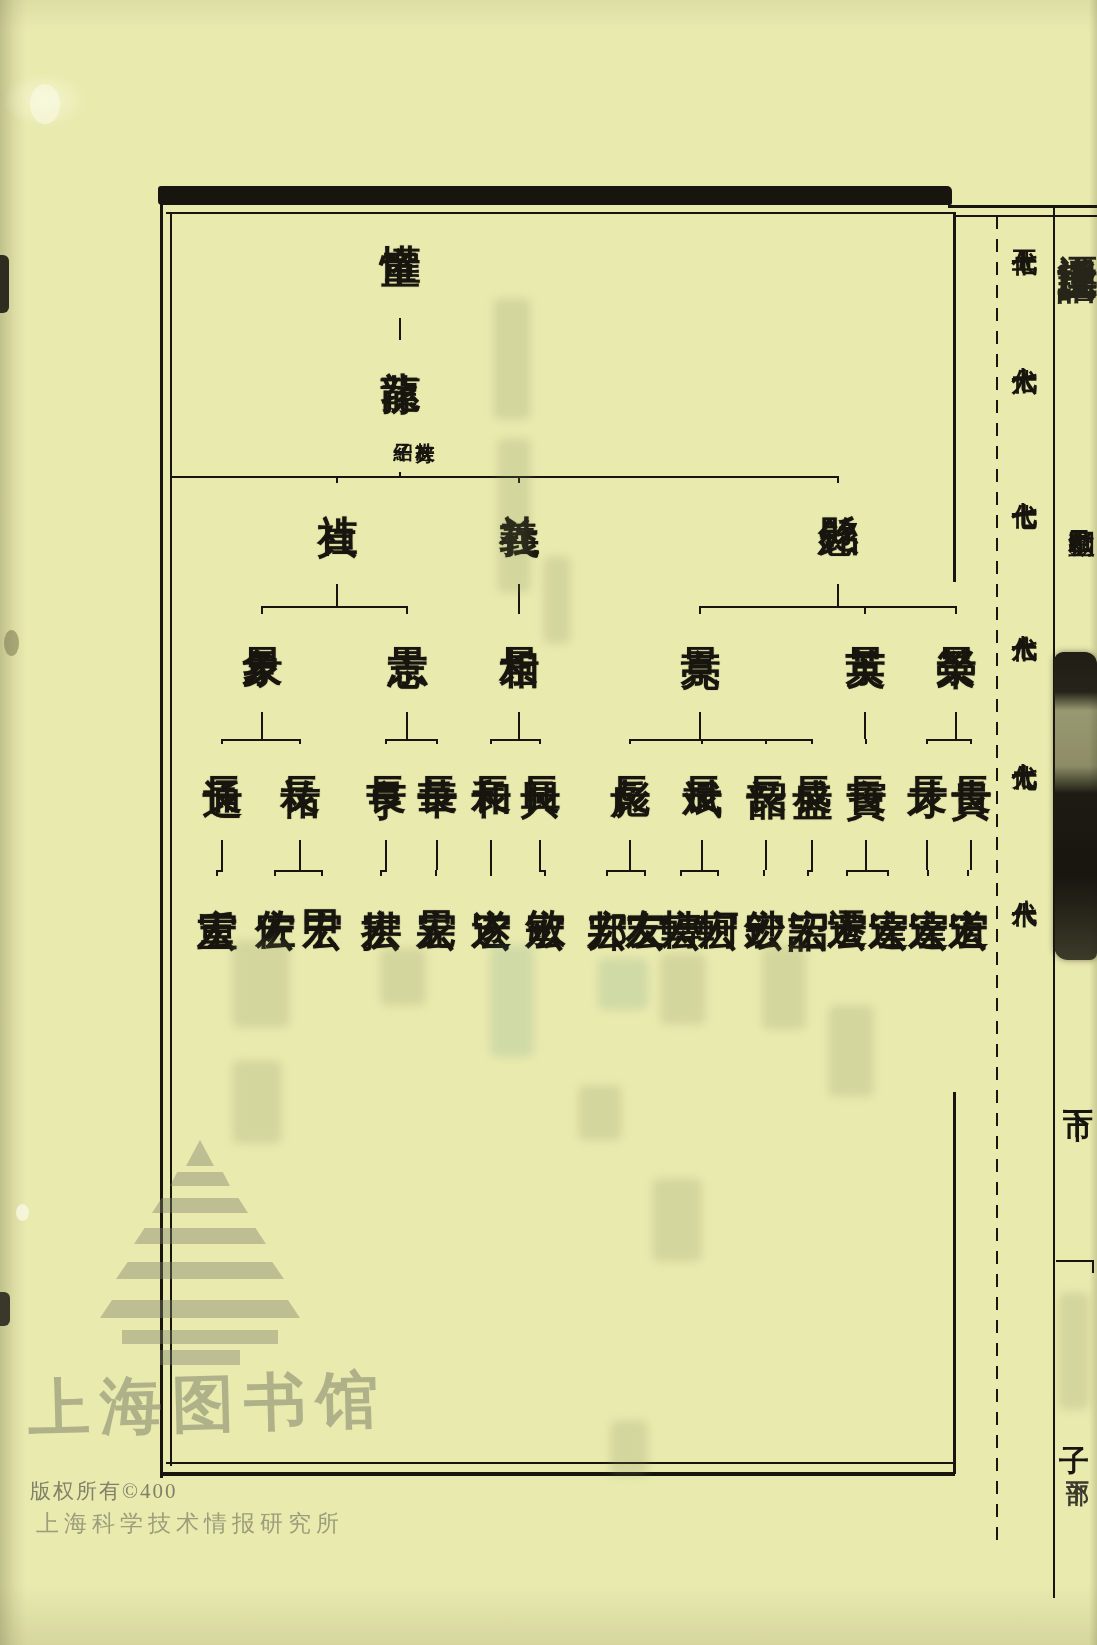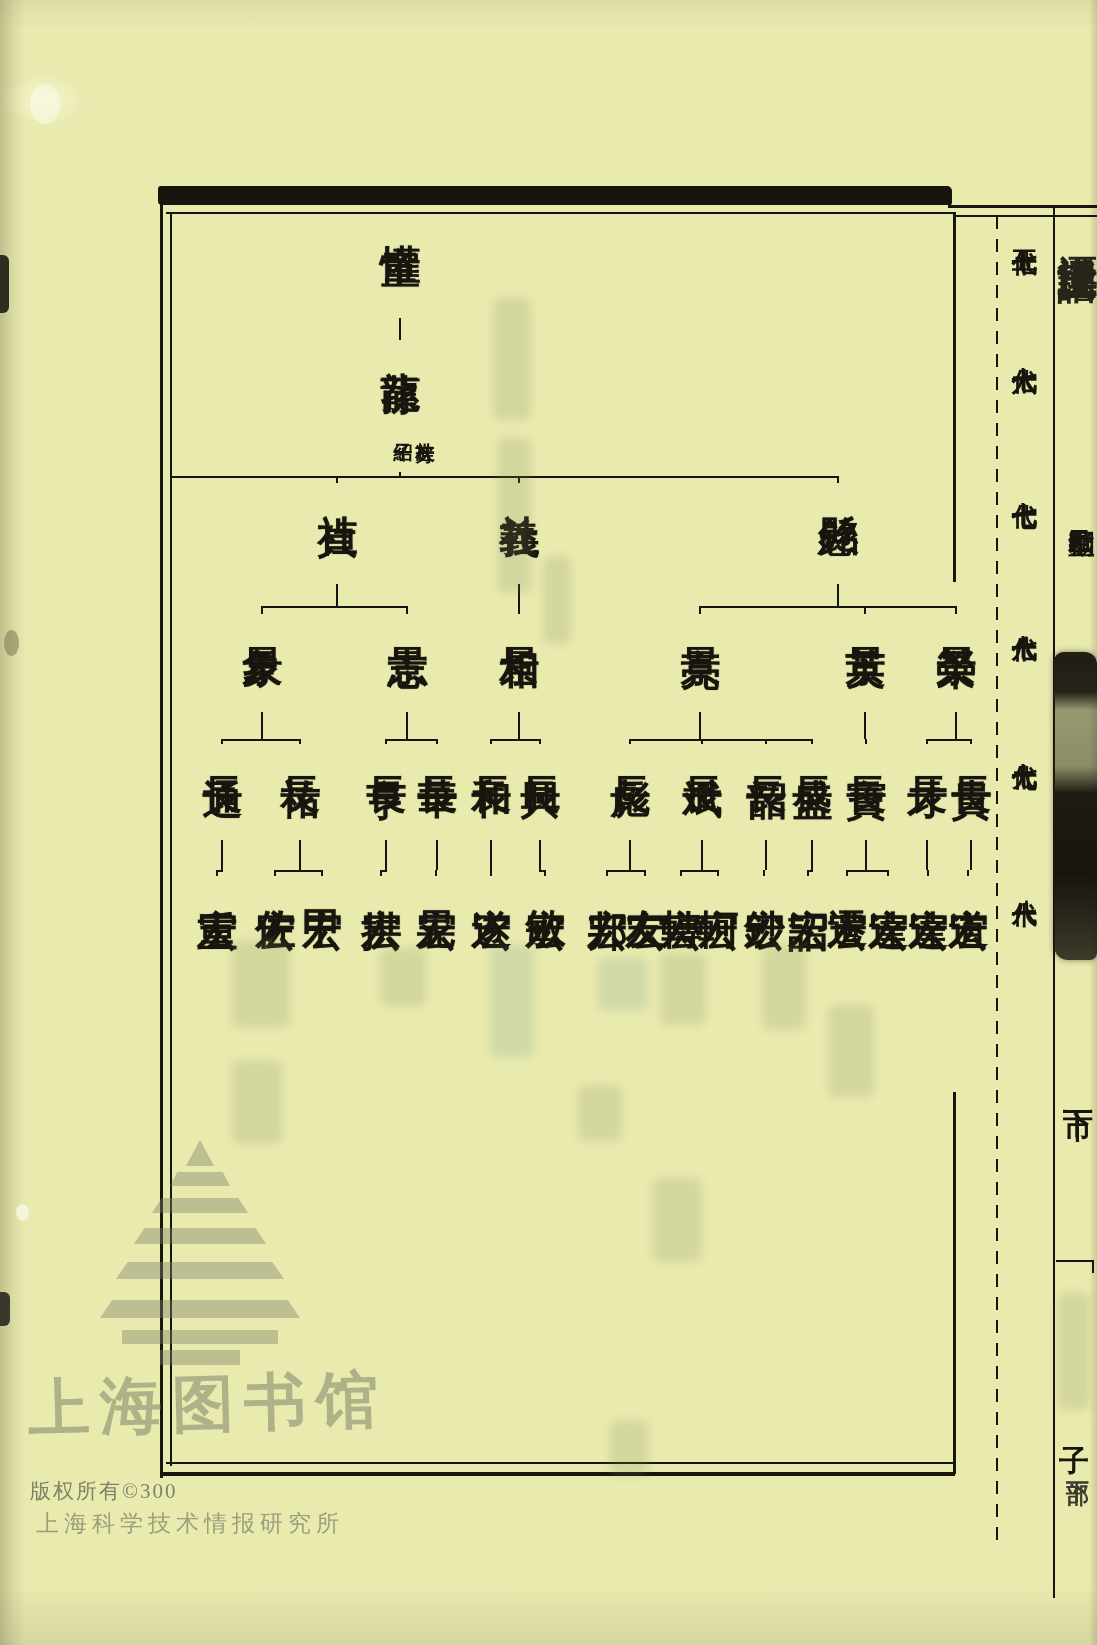--- a/index.html
+++ b/index.html
@@ -316,14 +316,14 @@
   <div class="pag" style="left:70px;top:32px;width:60px;height:14px;clip-path:polygon(0 100%,100% 100%,88% 0,12% 0);"></div>
   <div class="pag" style="left:52px;top:58px;width:96px;height:15px;clip-path:polygon(0 100%,100% 100%,90% 0,10% 0);"></div>
   <div class="pag" style="left:34px;top:88px;width:132px;height:16px;clip-path:polygon(0 100%,100% 100%,92% 0,8% 0);"></div>
   <div class="pag" style="left:16px;top:122px;width:168px;height:17px;clip-path:polygon(0 100%,100% 100%,93% 0,7% 0);"></div>
   <div class="pag" style="left:0;top:160px;width:200px;height:18px;clip-path:polygon(0 100%,100% 100%,94% 0,6% 0);"></div>
   <div class="pag" style="left:22px;top:190px;width:156px;height:14px;"></div>
   <div class="pag" style="left:60px;top:210px;width:80px;height:15px;"></div>
 </div>
 
 <div class="abs calli" style="left:28px;top:1362px;width:360px;">上海图书馆</div>
-<div class="abs cpy1" style="left:30px;top:1477px;">版权所有©300</div>
+<div class="abs cpy1" style="left:30px;top:1477px;">版权所有©400</div>
 <div class="abs cpy2" style="left:36px;top:1508px;">上海科学技术情报研究所</div>
 
 </body></html>

